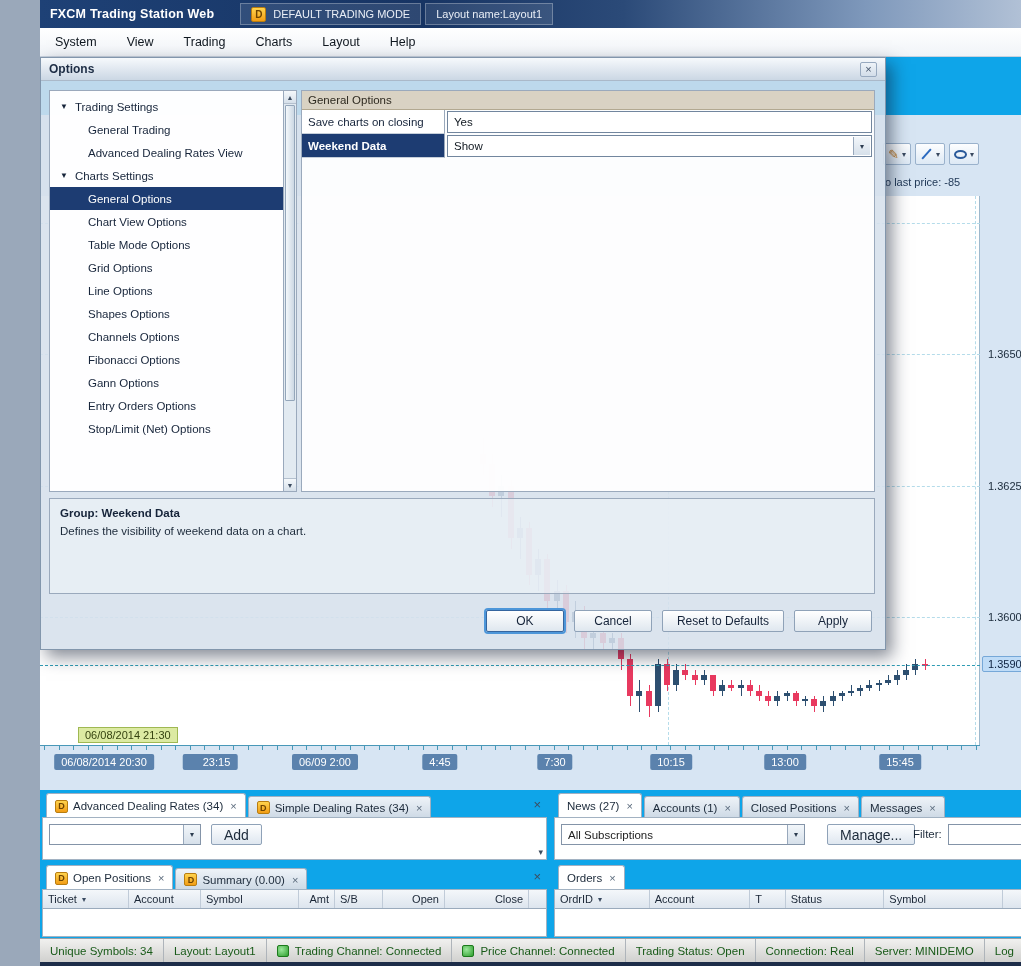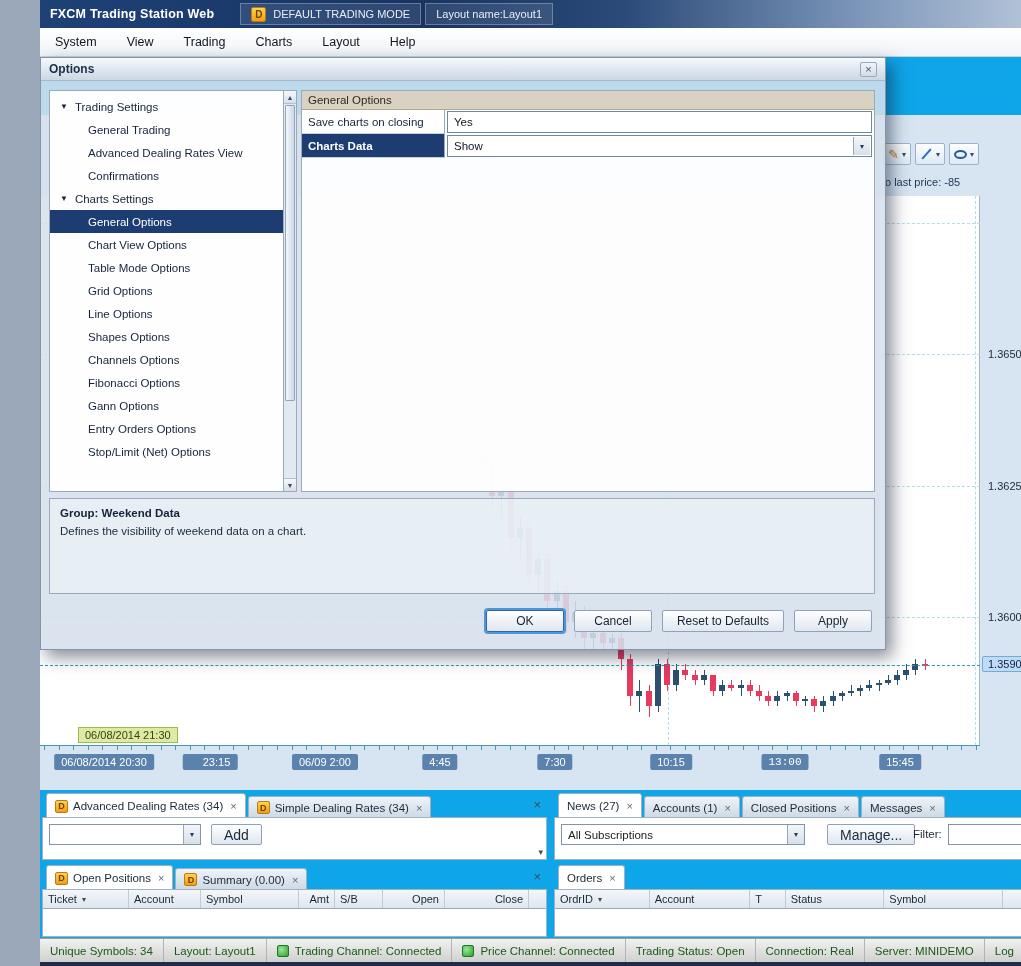--- a/index.html
+++ b/index.html
@@ -335,21 +335,21 @@
         <div class="tick" style="left: 892px;"></div>
         <div class="tick" style="left: 907px;"></div>
         <div class="tick" style="left: 921px;"></div>
         <div class="tick" style="left: 936px;"></div>
         <div class="time-label" style="left: 64px;">06/08/2014 20:30</div>
         <div class="time-label" style="left: 170px; padding-left: 20px;">23:15</div>
         <div class="time-label" style="left: 285px;">06/09 2:00</div>
         <div class="time-label" style="left: 400px;">4:45</div>
         <div class="time-label" style="left: 515px;">7:30</div>
         <div class="time-label" style="left: 631px;">10:15</div>
-        <div class="time-label" style="left: 745px; font-family: Liberation Mono, monospace;">13:00</div>
+        <div class="time-label" style="left: 745px;">13:00</div>
         <div class="time-label" style="left: 860px;">15:45</div>
       </div>
     <span id="chart-close">×</span>
     <div id="chart-toolbar">
       <div class="tool-btn">
         <span class="pencil-glyph">✎</span>
         <span class="tool-caret">▾</span>
       </div>
       <div class="tool-btn">
         <span class="line-glyph"></span>
@@ -546,23 +546,20 @@
     <div id="tree">
         <div class="tree-row group">
           <span class="tree-tri">▼</span>
           <span>Trading Settings</span>
         </div>
         <div class="tree-row item">
           <span>General Trading</span>
         </div>
         <div class="tree-row item">
           <span>Advanced Dealing Rates View</span>
-        </div>
-        <div class="tree-row item">
-          <span>Confirmations</span>
         </div>
         <div class="tree-row group">
           <span class="tree-tri">▼</span>
           <span>Charts Settings</span>
         </div>
         <div class="tree-row item selected">
           <span>General Options</span>
         </div>
         <div class="tree-row item">
           <span>Chart View Options</span>
@@ -603,21 +600,21 @@
     <div id="settings-panel">
       <div id="settings-header">General Options</div>
       <div id="settings-rows">
           <div class="settings-row">
             <div class="s-label">Save charts on closing</div>
             <div class="s-value">
               <span>Yes</span>
             </div>
           </div>
           <div class="settings-row selected">
-            <div class="s-label">Charts Data</div>
+            <div class="s-label">Weekend Data</div>
             <div class="s-value">
               <span>Show</span>
               <span class="dd-arrow">▾</span>
             </div>
           </div>
         </div>
     </div>
     <div id="dialog-buttons">
         <button class="dlg-btn default">OK</button>
         <button class="dlg-btn">Cancel</button>

